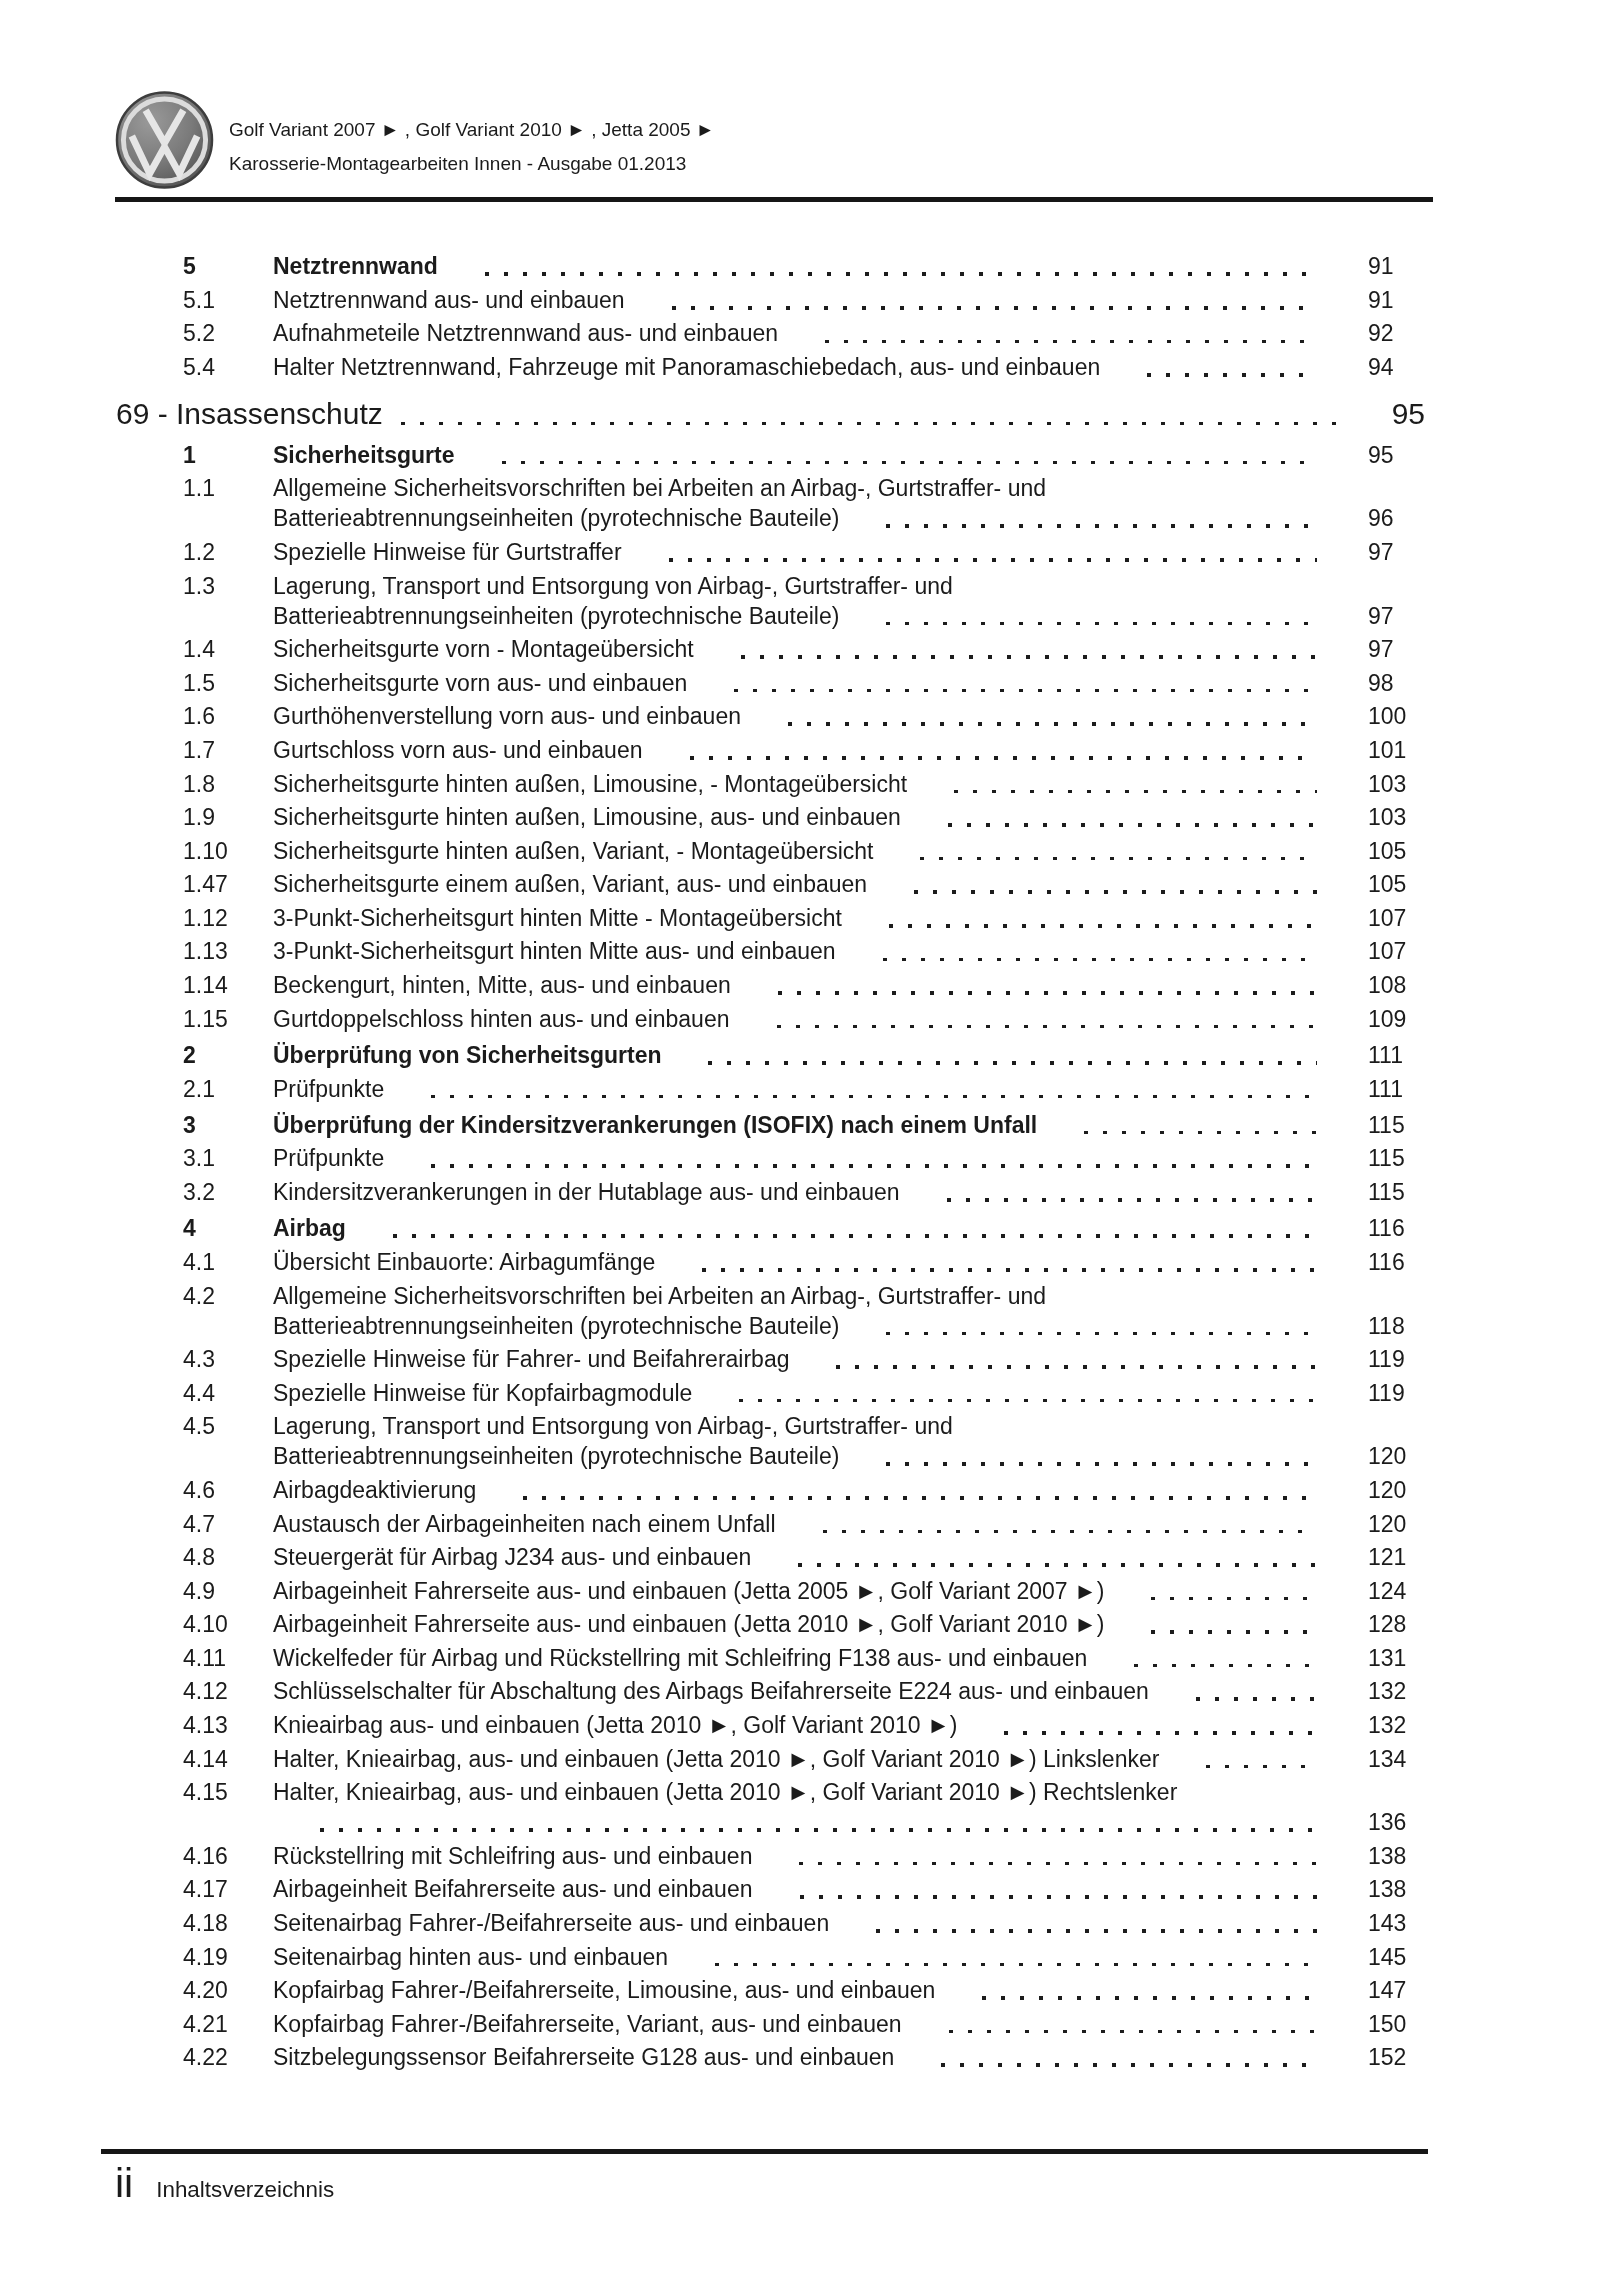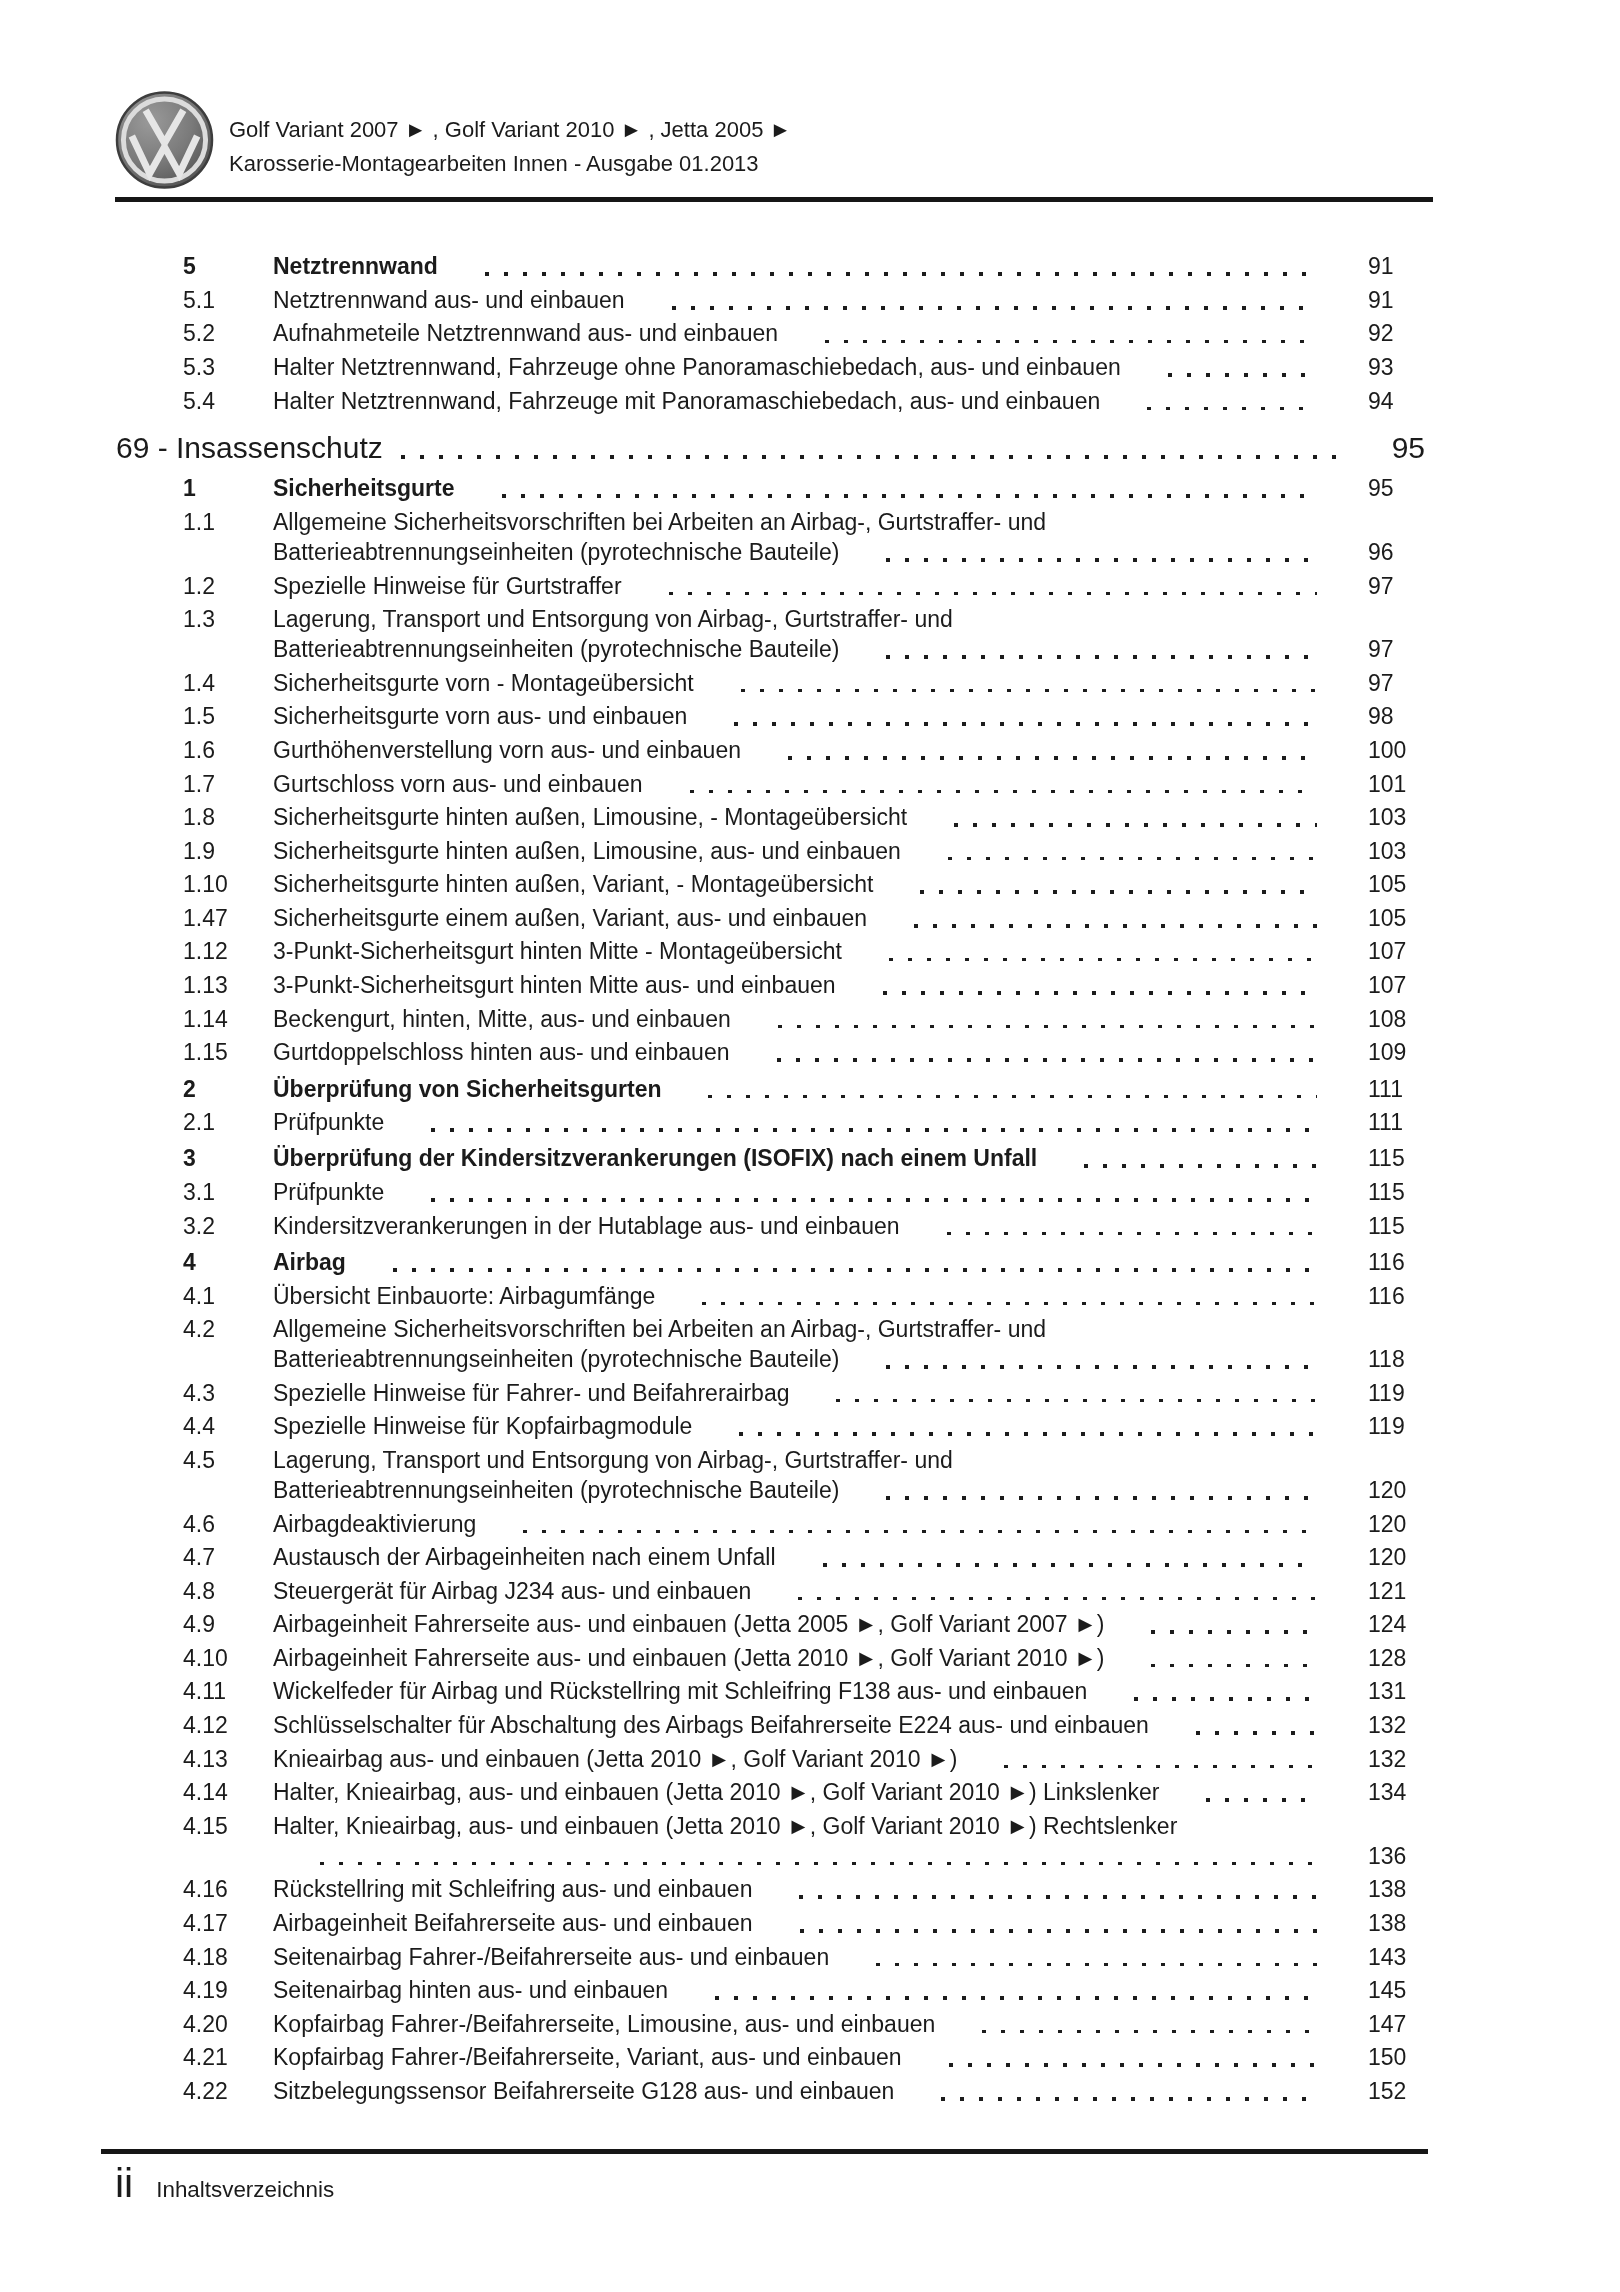--- a/index.html
+++ b/index.html
@@ -10,21 +10,21 @@
     color:#1b1b1b;
     font-family:"Liberation Sans", sans-serif;
     overflow:hidden;
   }
   
   .header-logo{
     position:absolute;left:115px;top:90px;width:99px;height:100px;
   }
   .header-text{
     position:absolute;left:229px;top:113px;
-    font-size:22px;line-height:34px;white-space:nowrap;
+    font-size:19px;line-height:34px;white-space:nowrap;
   }
   .header-rule{
     position:absolute;left:115px;top:197px;width:1318px;height:4.5px;
     background:#161616;
   }
   
   .toc{
     position:absolute;left:116px;top:245px;width:1309px;
     font-size:23px;
   }
@@ -118,30 +118,20 @@
         <div class="num">5.2</div>
         <div class="entry-body">
           <div class="line lastline">
             <span class="text">Aufnahmeteile Netztrennwand aus- und einbauen</span>
             <span class="leader"></span>
             <span class="pagenum">92</span>
           </div>
         </div>
       </div>
       <div class="toc-entry">
-        <div class="num">5.3</div>
-        <div class="entry-body">
-          <div class="line lastline">
-            <span class="text">Halter Netztrennwand, Fahrzeuge ohne Panoramaschiebedach, aus- und einbauen</span>
-            <span class="leader"></span>
-            <span class="pagenum">93</span>
-          </div>
-        </div>
-      </div>
-      <div class="toc-entry">
         <div class="num">5.4</div>
         <div class="entry-body">
           <div class="line lastline">
             <span class="text">Halter Netztrennwand, Fahrzeuge mit Panoramaschiebedach, aus- und einbauen</span>
             <span class="leader"></span>
             <span class="pagenum">94</span>
           </div>
         </div>
       </div>
       <div class="toc-chapter">

